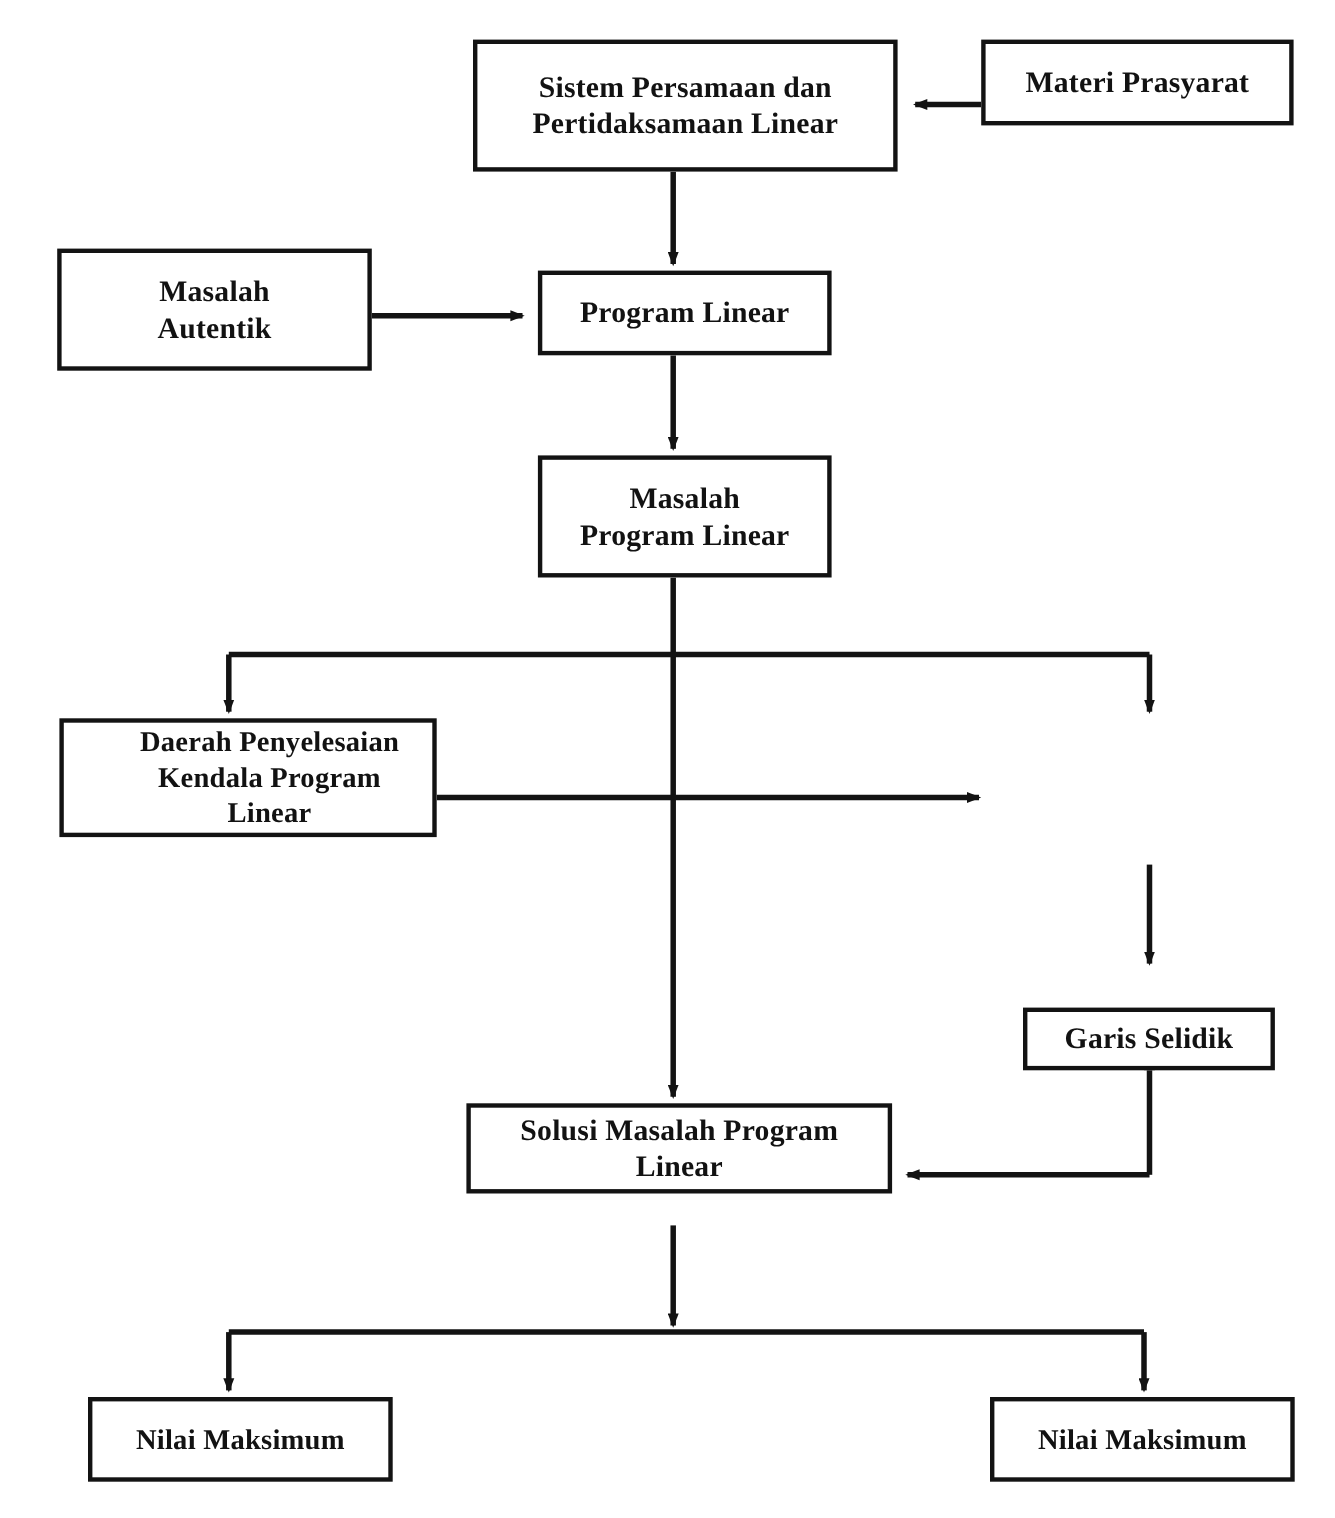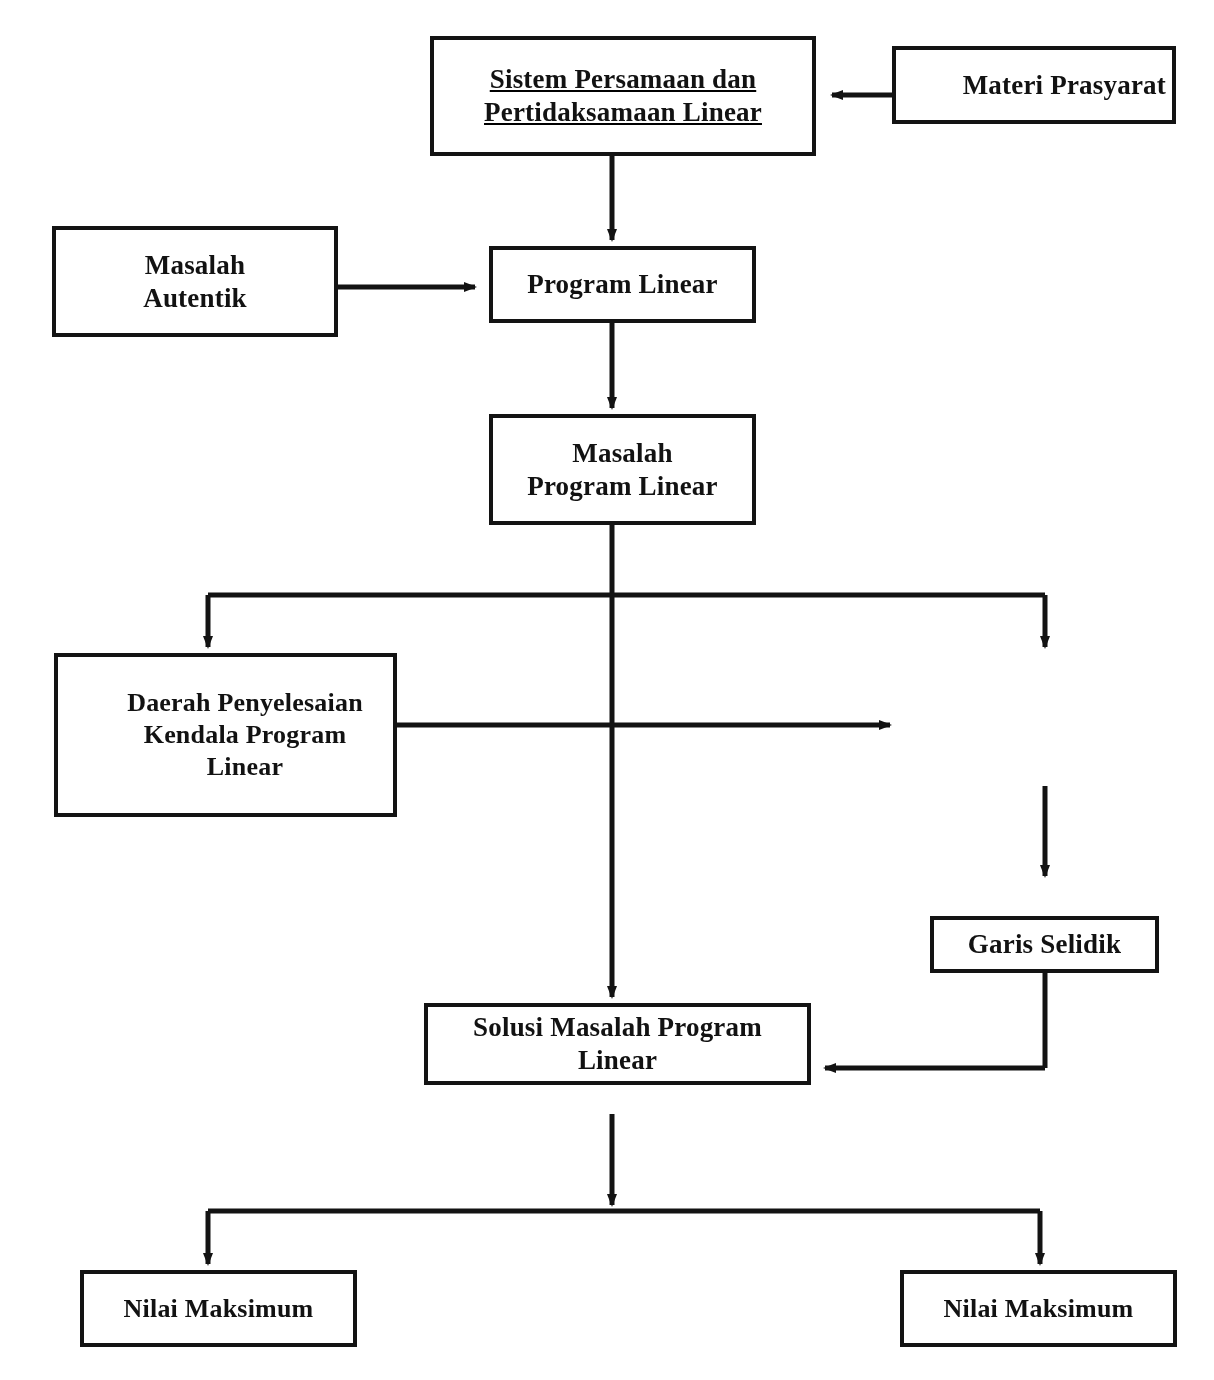--- a/index.html
+++ b/index.html
@@ -92,44 +92,44 @@
 
       <line x1="612" y1="1114" x2="612" y2="1205" marker-end="url(#arrowDown)"></line>
 
       <line x1="208" y1="1211" x2="1040" y2="1211"></line>
       <line x1="208" y1="1211" x2="208" y2="1264" marker-end="url(#arrowDown)"></line>
       <line x1="1040" y1="1211" x2="1040" y2="1264" marker-end="url(#arrowDown)"></line>
 
     </g>
   </svg>
 
-  <div class="node-box" style="left:430px; top:36px; width:386px; height:120px;text-decoration:underline;">
+  <div class="node-box" style="left:430px; top:36px; width:386px; height:120px;">
     <span class="node-label fs-27">Sistem Persamaan dan
 Pertidaksamaan Linear</span>
   </div>
 
-  <div class="node-box" style="left:892px; top:46px; width:284px; height:78px;justify-content:flex-end;">
+  <div class="node-box" style="left:892px; top:36px; width:284px; height:78px;">
     <span class="node-label fs-27">Materi Prasyarat</span>
   </div>
 
   <div class="node-box" style="left:52px; top:226px; width:286px; height:111px;">
     <span class="node-label fs-27">Masalah
 Autentik</span>
   </div>
 
   <div class="node-box" style="left:489px; top:246px; width:267px; height:77px;">
     <span class="node-label fs-27">Program Linear</span>
   </div>
 
   <div class="node-box" style="left:489px; top:414px; width:267px; height:111px;">
     <span class="node-label fs-27">Masalah
 Program Linear</span>
   </div>
 
-  <div class="node-box" style="left:54px; top:653px; width:343px; height:164px;padding-left:39px;">
+  <div class="node-box" style="left:54px; top:653px; width:343px; height:108px;padding-left:39px;">
     <span class="node-label fs-26">Daerah Penyelesaian
 Kendala Program
 Linear</span>
   </div>
 
 
   <div class="node-box" style="left:930px; top:916px; width:229px; height:57px;">
     <span class="node-label fs-27">Garis Selidik</span>
   </div>
 

